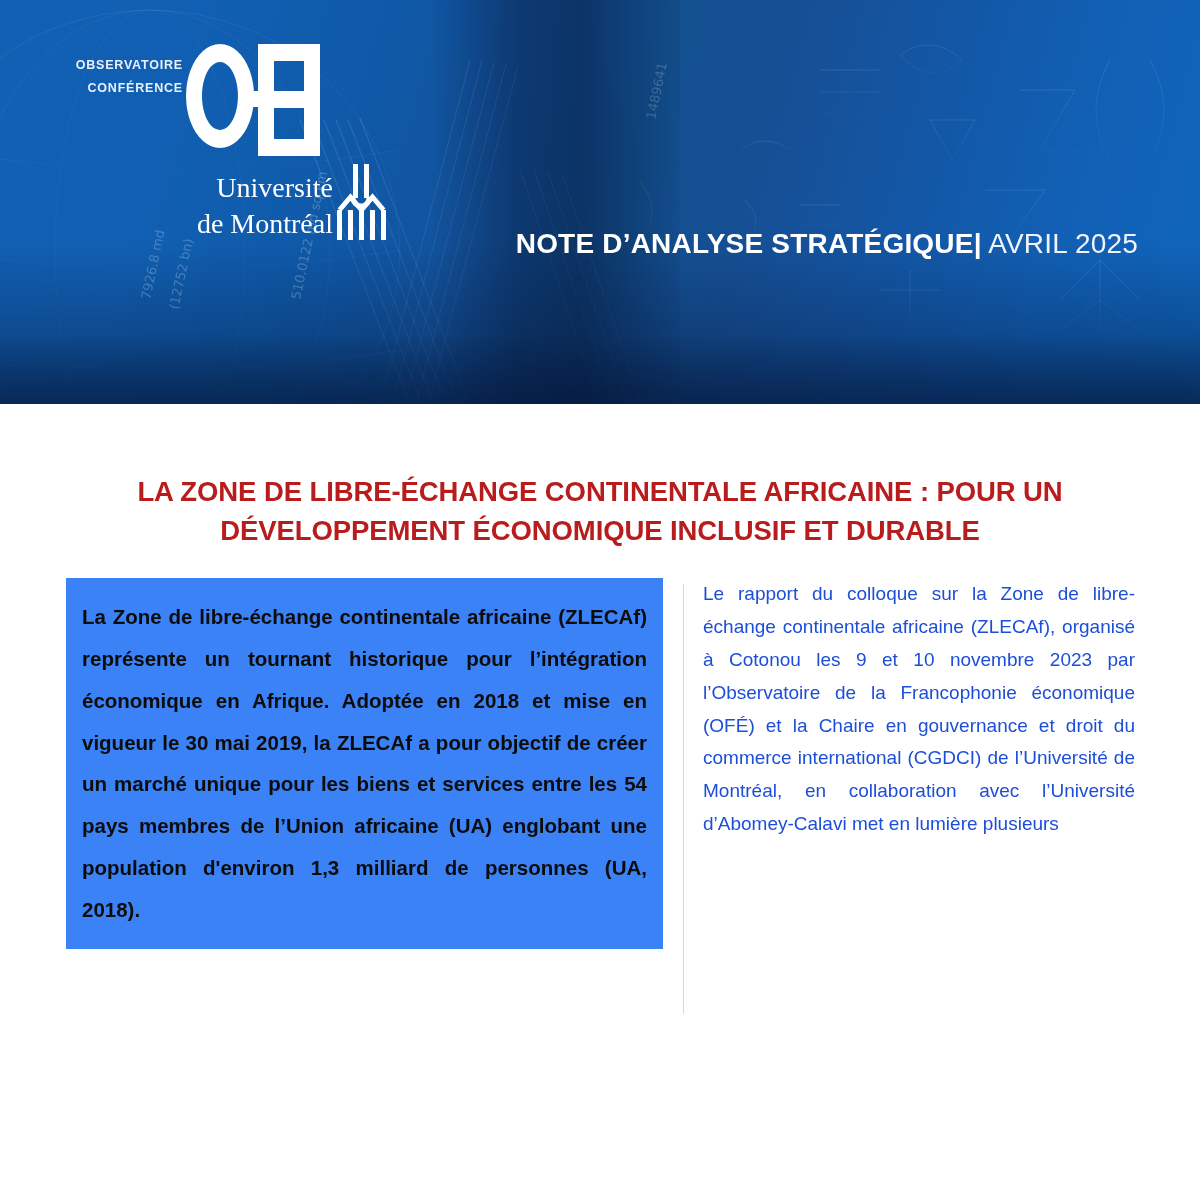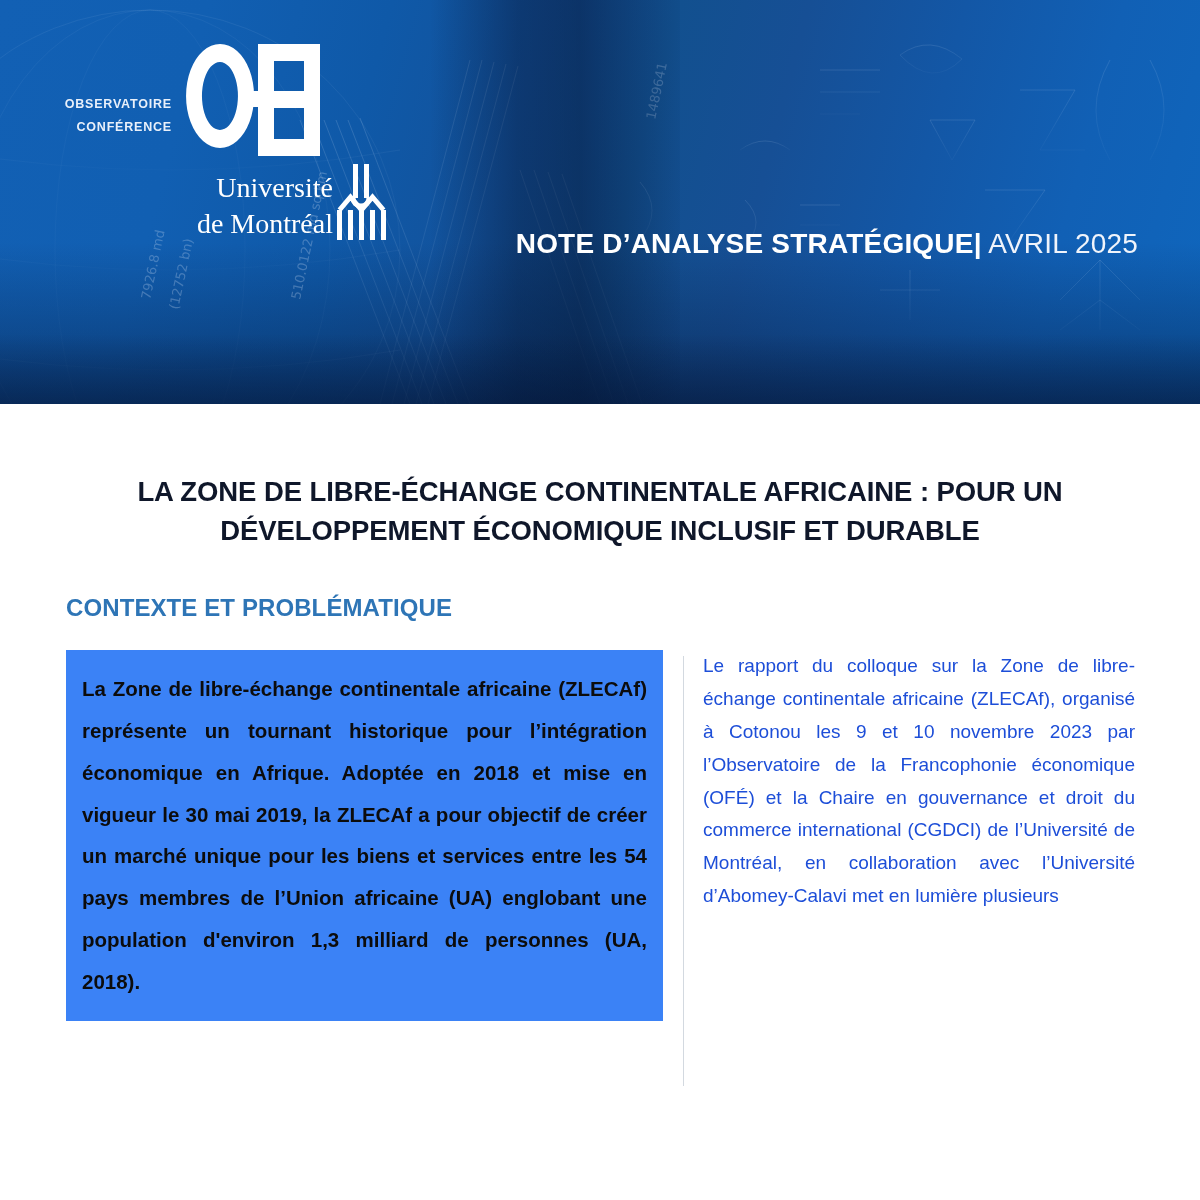--- a/index.html
+++ b/index.html
@@ -41,28 +41,27 @@
     position:absolute; left:0; bottom:0; width:1200px; height:70px;
     background:linear-gradient(180deg, rgba(4,20,52,0) 0%, rgba(4,20,52,0.45) 100%);
     pointer-events:none;
   }
 
   
   .logo-block {
     position:absolute; left:36px; top:44px; width:340px; height:210px;
   }
   .obs-lines {
-    position:absolute; left:0; top:10px; width:136px;
+    position:absolute; left:11px; top:10px; width:136px;
     text-align:right;
     color:#e9f0fa;
     font-size:12.5px;
     font-weight:bold;
     letter-spacing:0.8px;
     line-height:1.86;
-    margin-top:39px;
   }
   .ofe-mark {
     position:absolute; left:150px; top:-8px;
     width:160px; height:130px;
   }
   .udem-wrap {
     position:absolute; left:115px; top:120px;
     width:230px; height:100px;
   }
   .udem-text {
@@ -91,21 +90,21 @@
     font-size:27px; color:#f0f4fb; font-weight:normal; letter-spacing:0.2px;
   }
 
   
   .page { position:relative; width:1200px; }
 
   .doc-title {
     margin:68px auto 0 auto;
     width:1000px;
     text-align:center;
-    color:#0f172a;
+    color:#b91c1c;
     font-weight:bold;
     font-size:27.5px;
     line-height:1.42;
     letter-spacing:-0.1px;
   }
 
   .section-heading {
     margin:44px 0 0 66px;
     color:#2E75B6;
     font-weight:bold;
@@ -295,21 +294,20 @@
 
   <div class="banner-title">
     <div class="bt-line1"><span class="strong">NOTE D’ANALYSE STRATÉGIQUE</span><span class="sep">|</span> <span class="light">AVRIL 2025</span></div>
   </div>
 </div>
 
 <div class="page">
 
   <h1 class="doc-title">LA ZONE DE LIBRE-ÉCHANGE CONTINENTALE AFRICAINE : POUR UN DÉVELOPPEMENT ÉCONOMIQUE INCLUSIF ET DURABLE</h1>
 
-  <h2 class="section-heading">CONTEXTE ET PROBLÉMATIQUE</h2>
 
   <div class="columns">
 
     <div class="col-left">
       <p class="lead-par">La Zone de libre-échange continentale africaine (ZLECAf) représente un tournant historique pour l’intégration économique en Afrique. Adoptée en 2018 et mise en vigueur le 30 mai 2019, la ZLECAf a pour objectif de créer un marché unique pour les biens et services entre les 54 pays membres de l’Union africaine (UA) englobant une population d'environ 1,3 milliard de personnes (UA, 2018).</p>
     </div>
 
     <div class="divider"></div>
 
     <div class="col-right">

